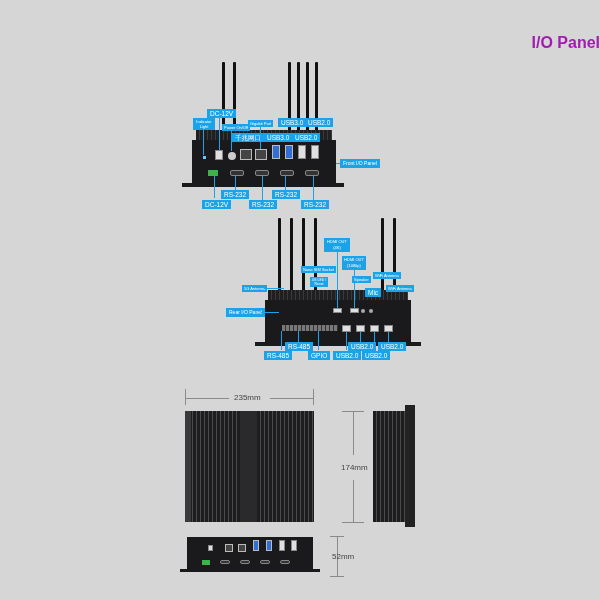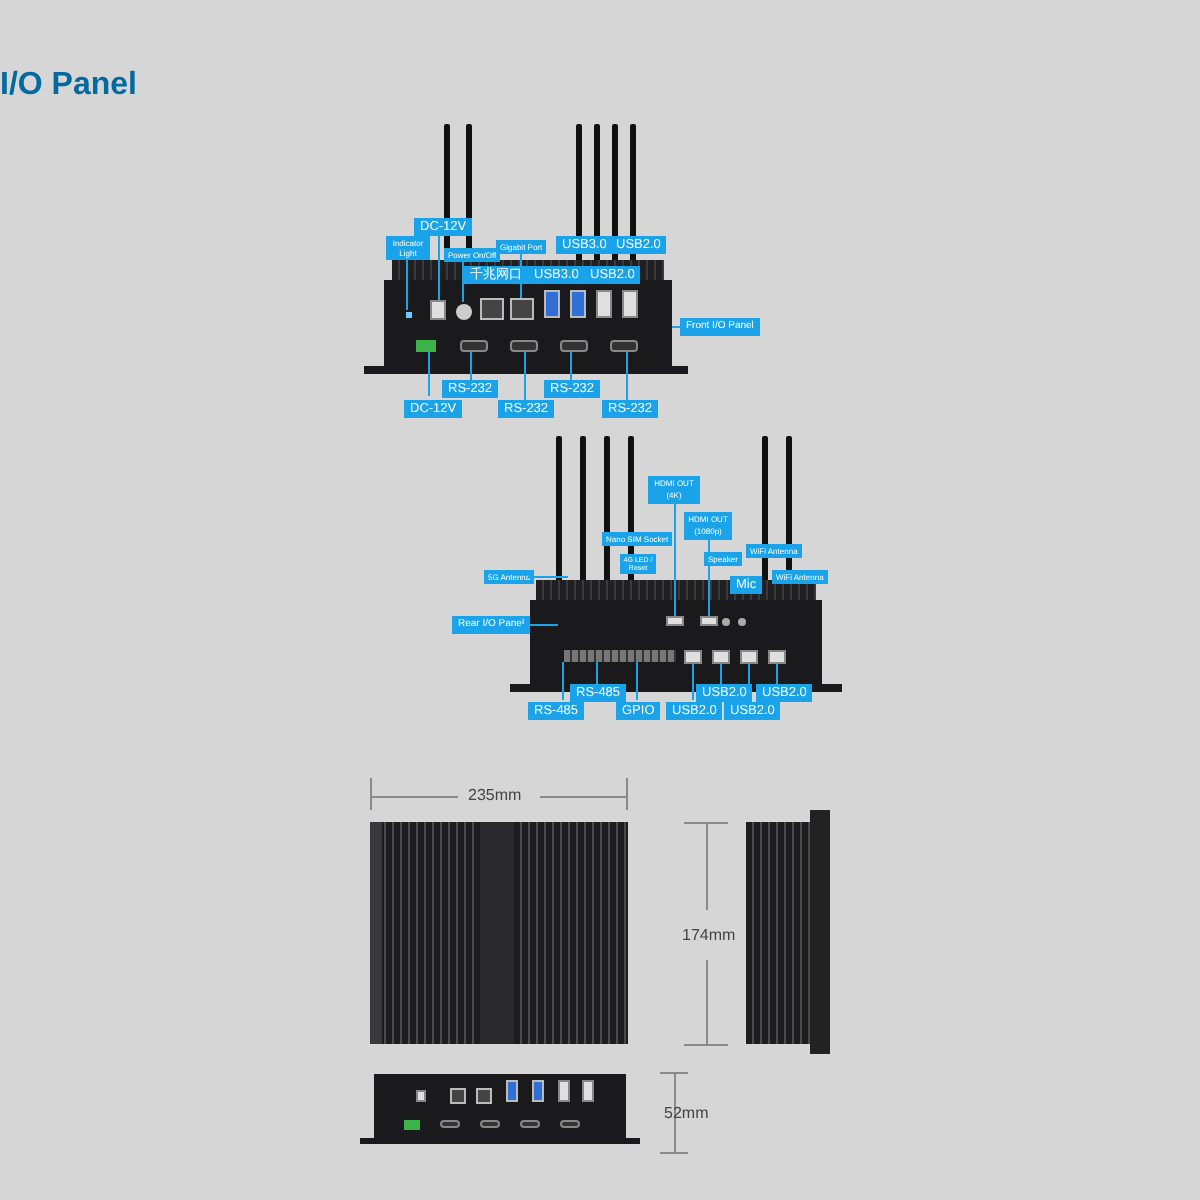--- a/index.html
+++ b/index.html
@@ -1,17 +1,17 @@
 <!DOCTYPE html>
 <html><head>
 <meta charset="utf-8">
 <style>
   * { margin:0; padding:0; box-sizing:border-box; }
   body { width:600px; height:600px; background:#d6d6d6; font-family:"Liberation Sans", sans-serif; position:relative; overflow:hidden; }
-  .title { position:absolute; top:34px; left:0; width:600px; text-align:left; font-size:16px; font-weight:bold; color:#0369a1; }
+  .title { position:absolute; top:34px; left:0; width:600px; text-align:right; font-size:16px; font-weight:bold; color:#a21caf; }
   .lbl { position:absolute; background:#1aa3e8; color:#fff; font-size:5px; line-height:7px; padding:0 2px; white-space:nowrap; text-align:center; }
   .lbl.big { font-size:6.5px; line-height:9px; padding:0 3px; }
   .ln { position:absolute; background:#1aa3e8; }
   .box { position:absolute; background:#1a1a1c; }
   .fin { position:absolute; background:repeating-linear-gradient(90deg,#202022 0 3px,#3a3a3c 3px 4px); }
   .ant { position:absolute; width:3px; background:#111; border-radius:1px; }
   .port { position:absolute; }
   .usb3 { background:#2f6fd6; border:1px solid #bbb; }
   .usb2 { background:#e0e0e0; border:1px solid #888; }
   .rj45 { background:#444; border:1px solid #bbb; }

